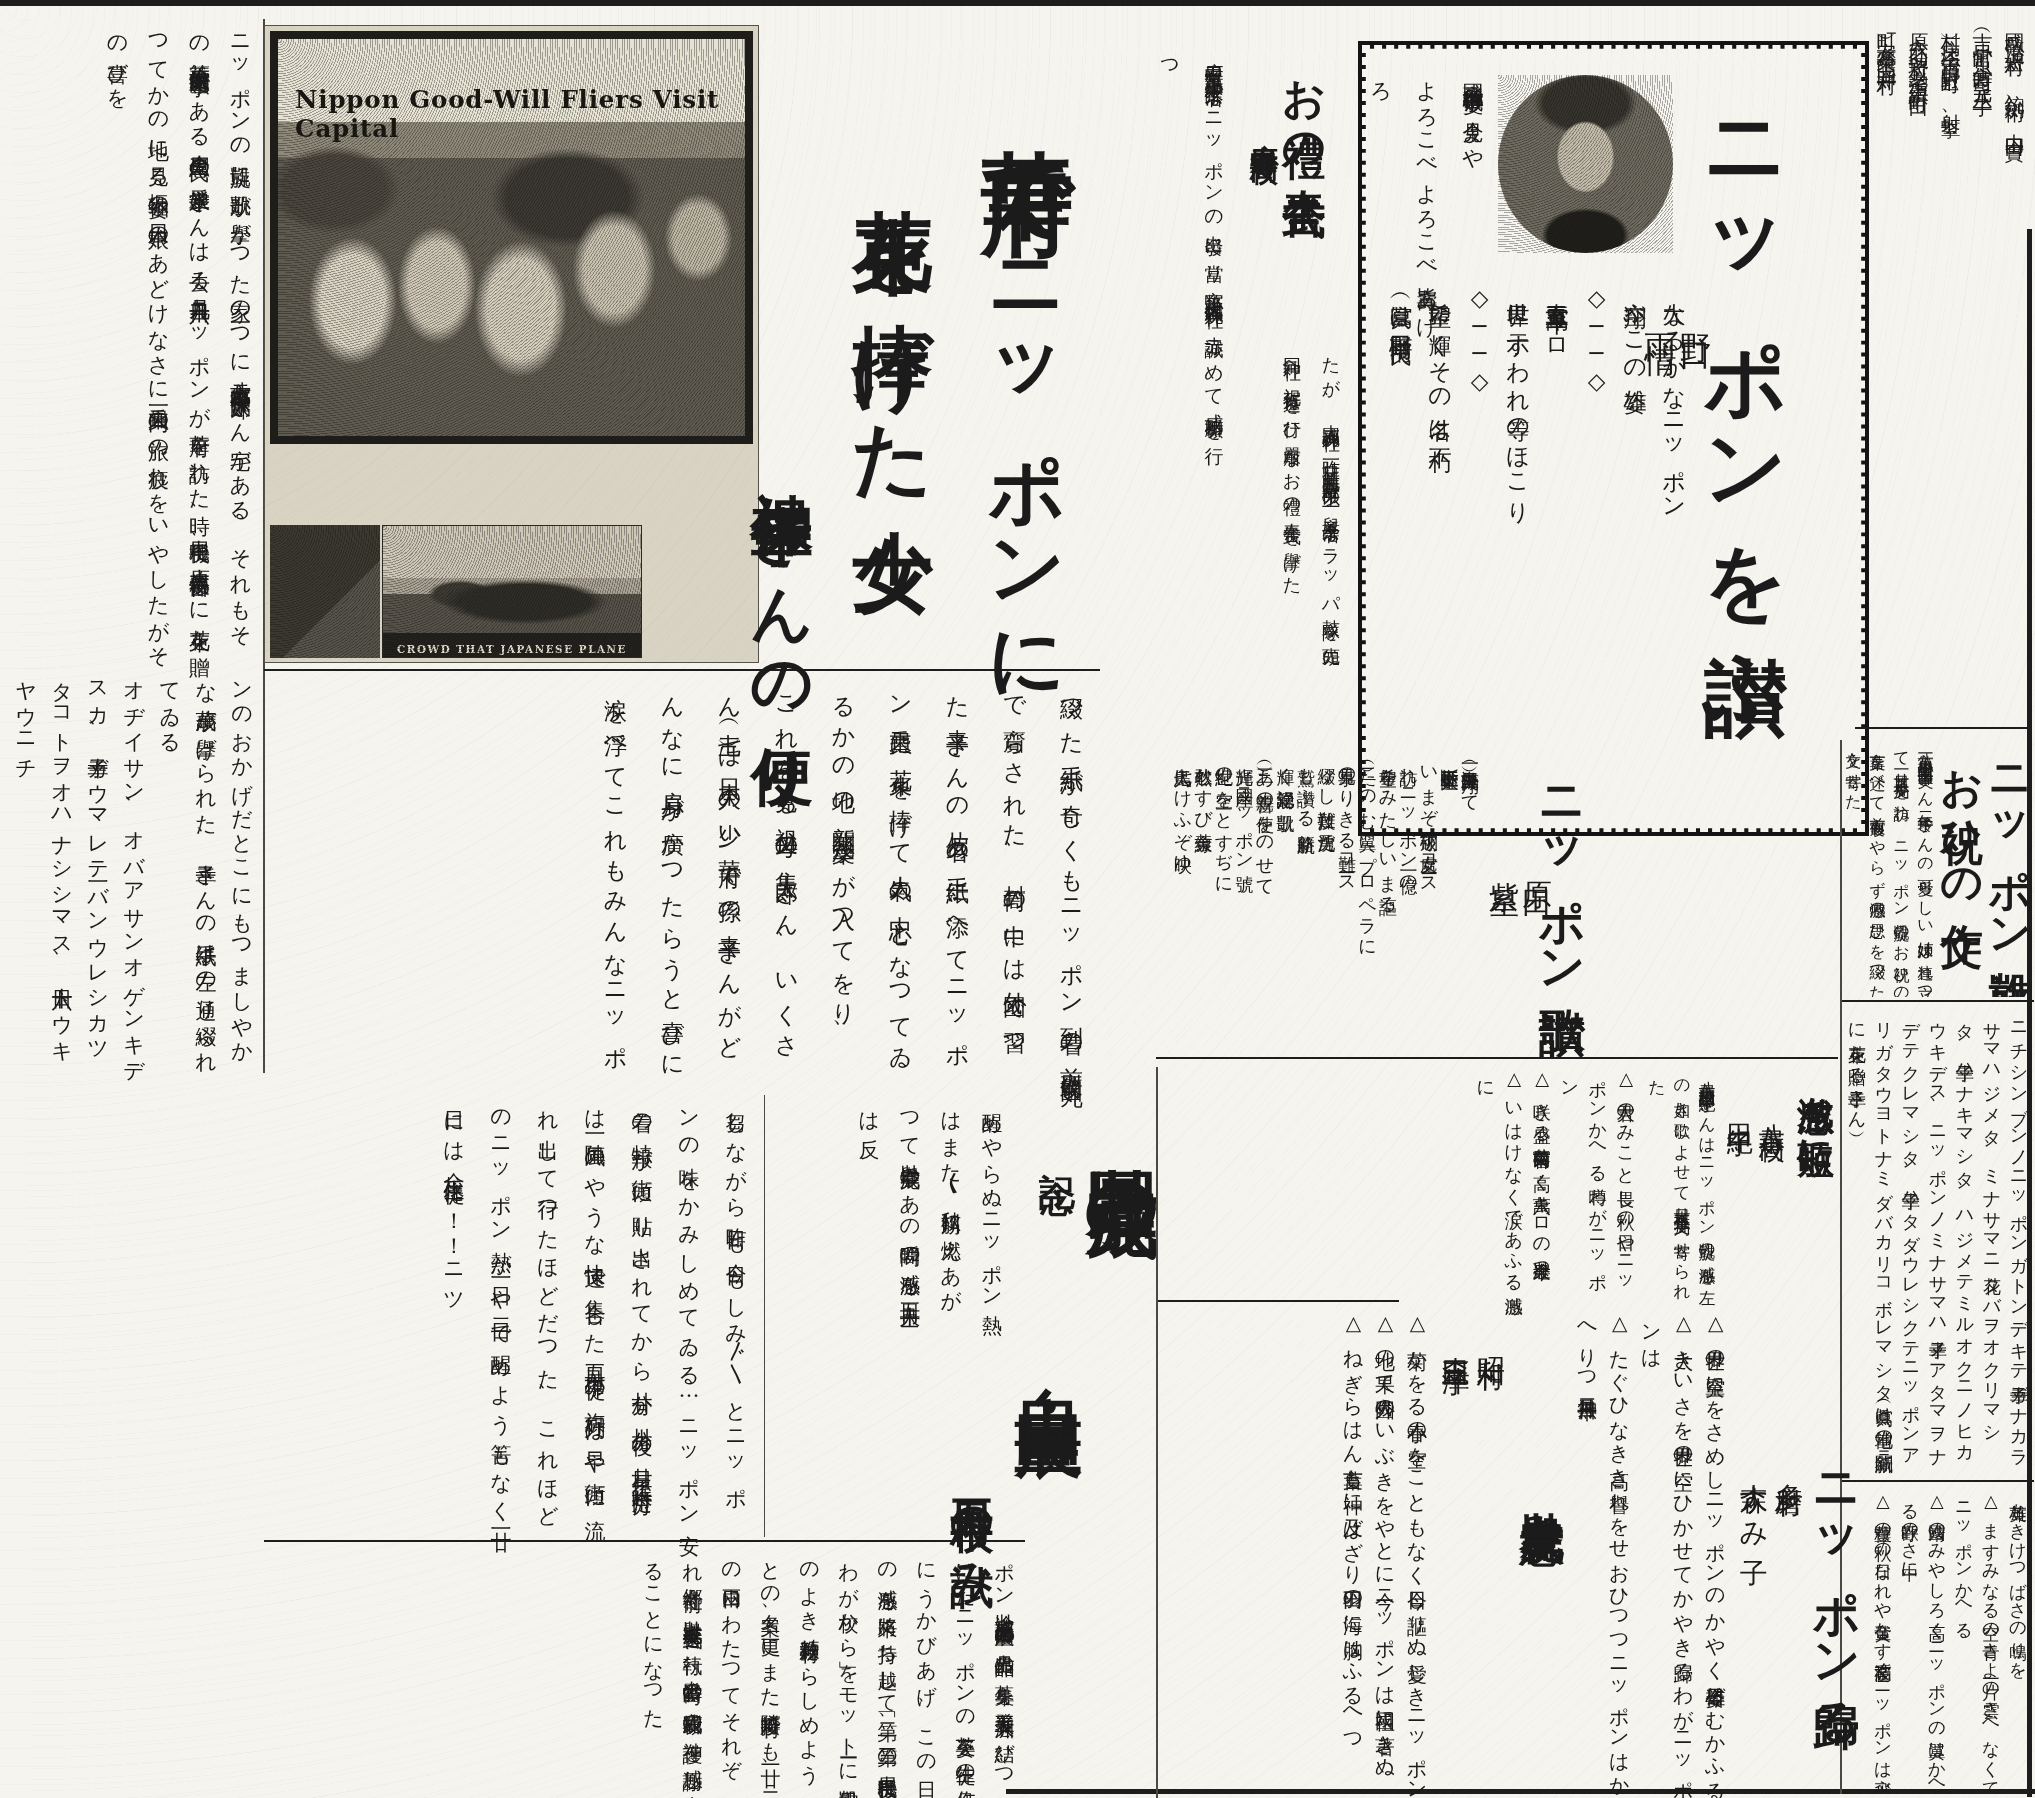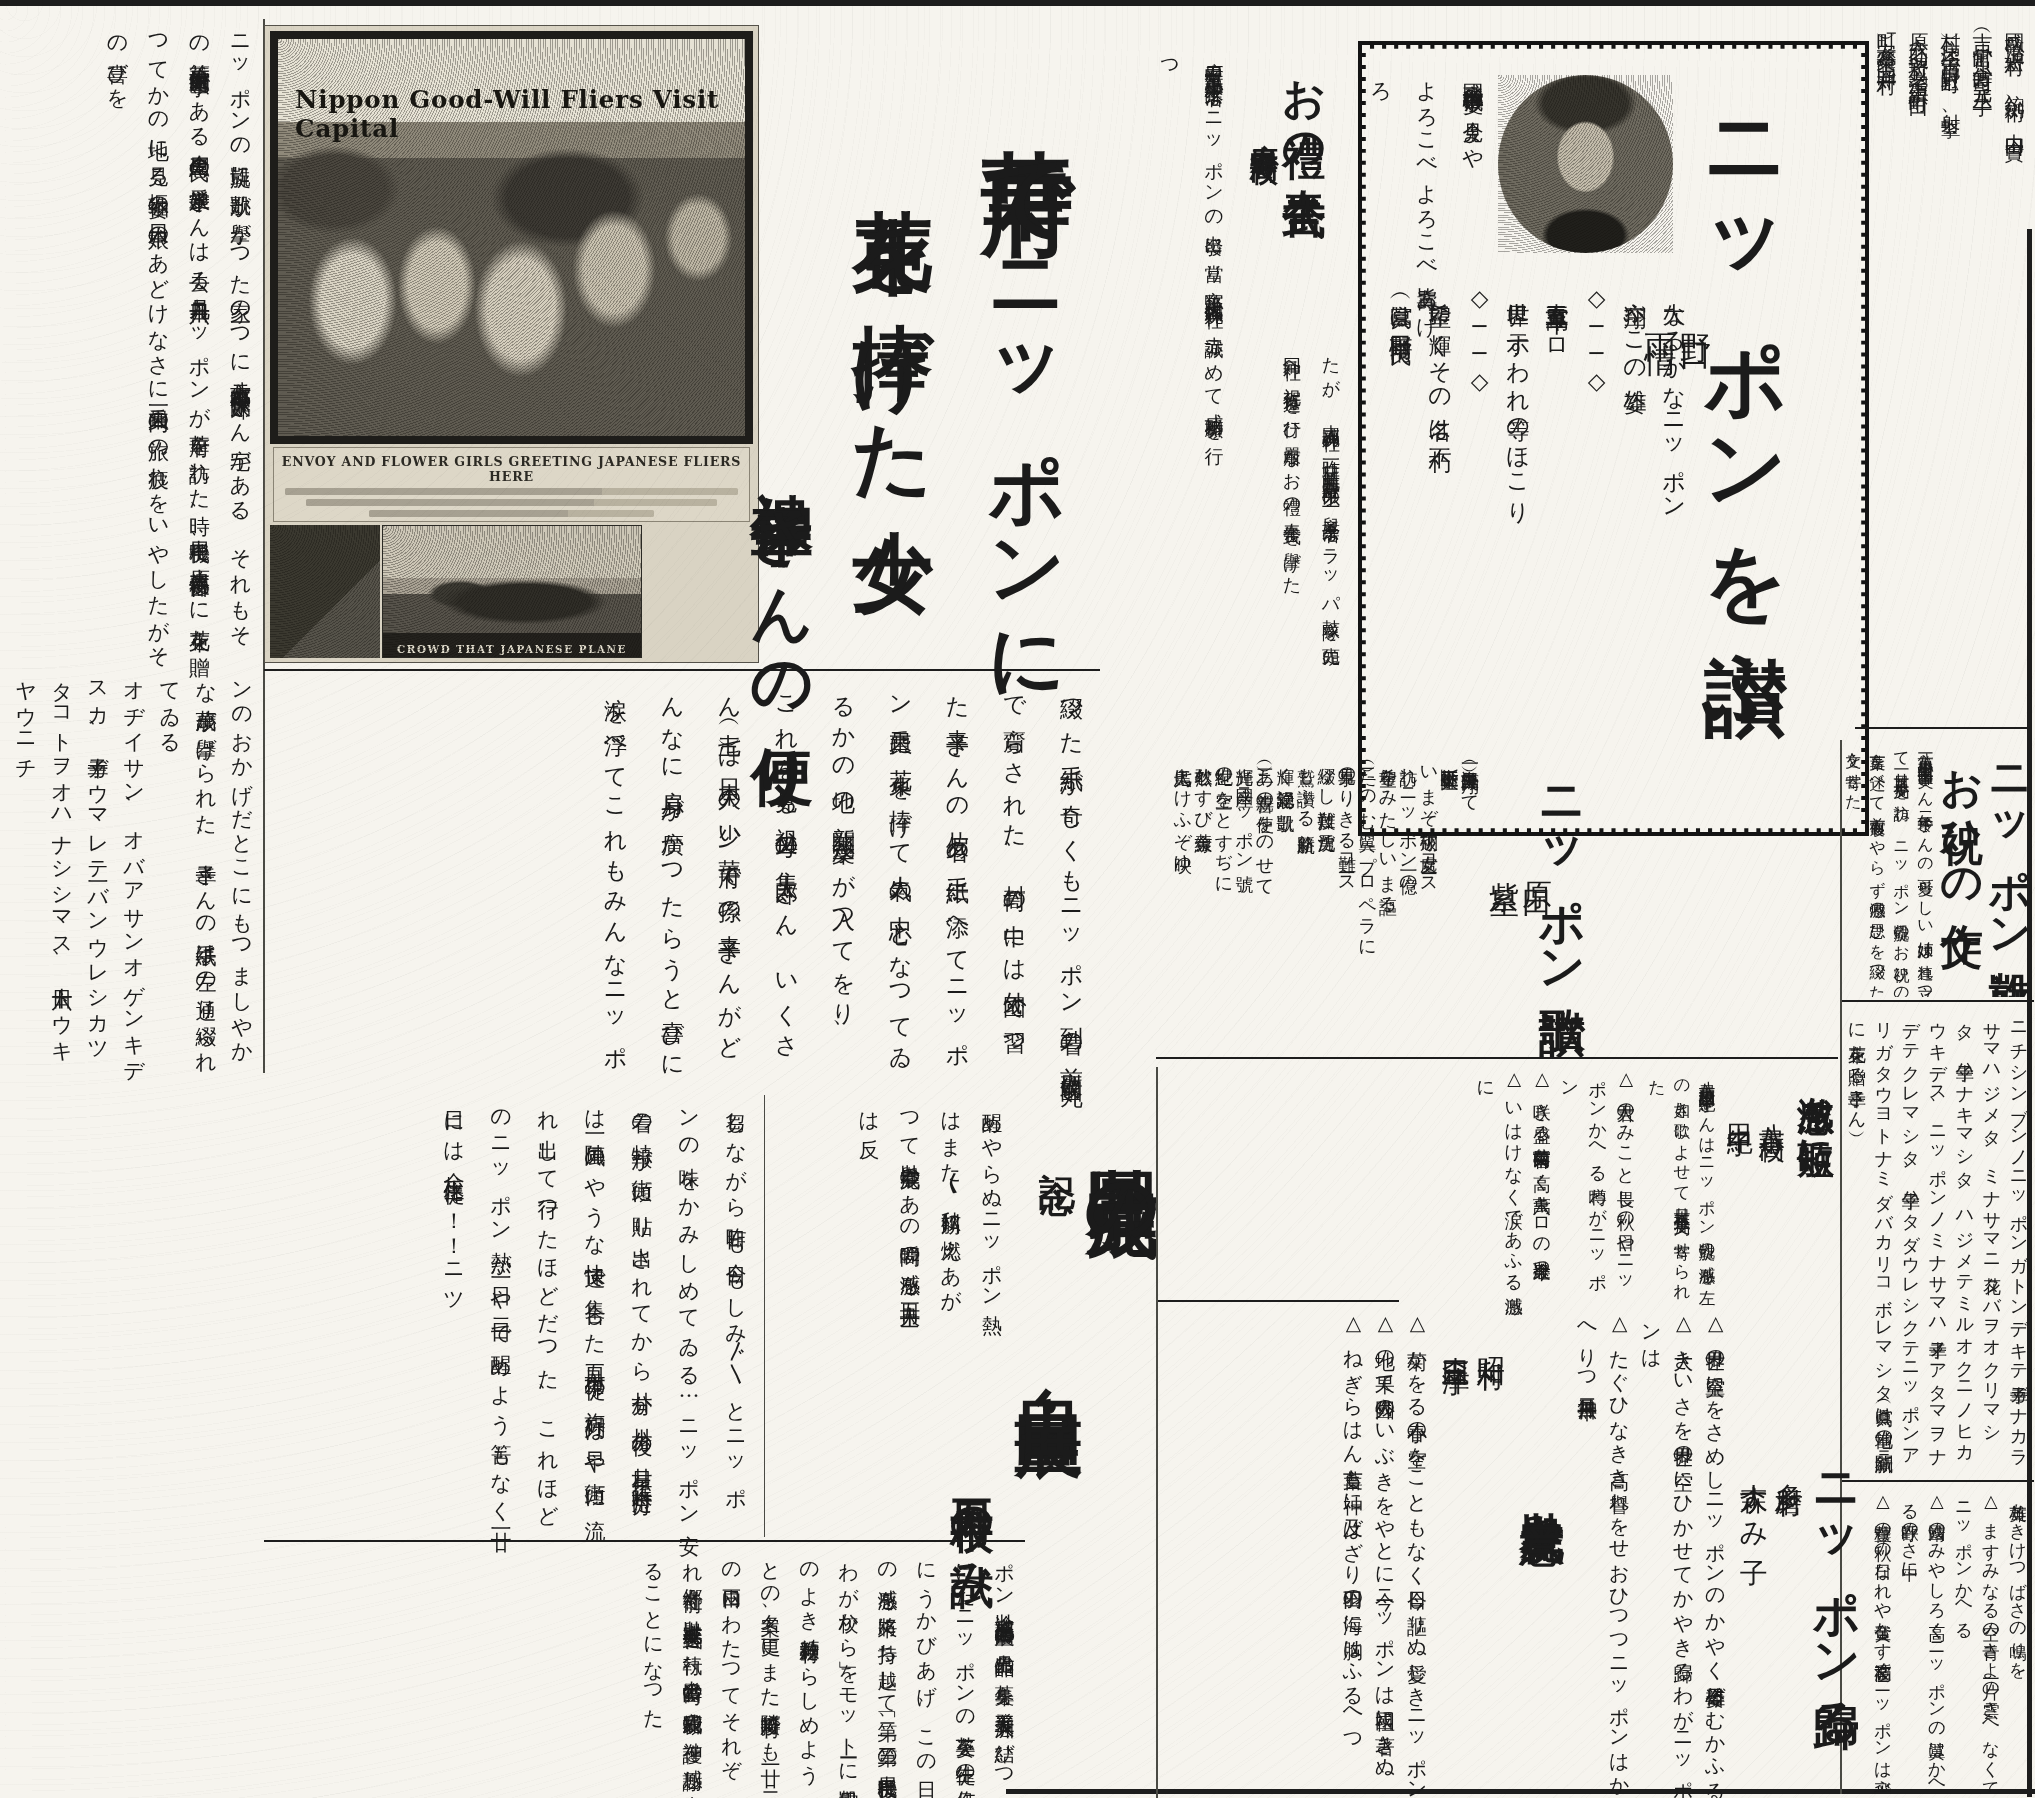--- a/index.html
+++ b/index.html
@@ -38,26 +38,20 @@
                 radial-gradient(71px 103px at 16% 66%, #d8d2c2 0 45%, rgba(0,0,0,0) 62%),
                 radial-gradient(63px 95px at 34% 62%, #cfc8b6 0 45%, rgba(0,0,0,0) 62%),
                 radial-gradient(75px 110px at 52% 68%, #d5cebd 0 45%, rgba(0,0,0,0) 62%),
                 radial-gradient(67px 95px at 72% 58%, #c9c2b0 0 45%, rgba(0,0,0,0) 62%),
                 radial-gradient(55px 71px at 90% 50%, #bdb6a4 0 45%, rgba(0,0,0,0) 62%),
                 radial-gradient(95px 63px at 12% 38%, #4a463e 0 55%, rgba(0,0,0,0) 70%),
                 radial-gradient(110px 71px at 62% 40%, #3c3933 0 55%, rgba(0,0,0,0) 70%),
                 linear-gradient(180deg,#e6e2d4 0 21%, #8f897a 21% 30%, #5f5b51 30% 100%);">
     <div class="abs" style="left:17.4px;top:46px;width:426px;font-family:'DejaVu Serif',serif;font-weight:700;
                 font-size:24.5px;color:#181712;letter-spacing:0.8px;">Nippon Good-Will Fliers Visit Capital</div>
-  </div>
-  <div class="abs" style="left:8px;top:421px;right:8px;height:73px;background:#ddd7c7;border:0.8px solid #8a8475;">
-    <div style="text-align:center;font-size:12.6px;font-weight:700;letter-spacing:0.8px;margin-top:6.3px;color:#2c2a24;">ENVOY AND FLOWER GIRLS GREETING JAPANESE FLIERS HERE</div>
-    <div class="caption-bar"></div>
-    <div class="caption-bar" style="margin-left:32px;margin-right:32px;"></div>
-    <div class="caption-bar" style="margin-left:95px;margin-right:95px;"></div>
   </div>
   <div class="abs halftone" style="left:4.7px;top:499px;width:110px;height:133px;background:linear-gradient(135deg,#3a382f 0 60%,#56534a 60% 100%);"></div>
   <div class="abs halftone" style="left:117px;top:499px;width:260px;height:133px;border:1.6px solid #2a2924;box-sizing:border-box;
               background:
                 radial-gradient(118px 32px at 55% 58%, #2f2d27 0 55%, rgba(0,0,0,0) 70%),
                 radial-gradient(47px 20px at 30% 52%, #3c3a33 0 55%, rgba(0,0,0,0) 70%),
                 linear-gradient(180deg,#cdc7b7 0 40%, #a9a294 40% 52%, #56524a 52% 82%, #23211d 82% 100%);">
     <div style="position:absolute;left:0;right:0;bottom:2.4px;text-align:center;color:#e8e3d3;
                 font-size:10.3px;font-weight:700;letter-spacing:1.6px;">CROWD THAT JAPANESE PLANE</div>
   </div>

